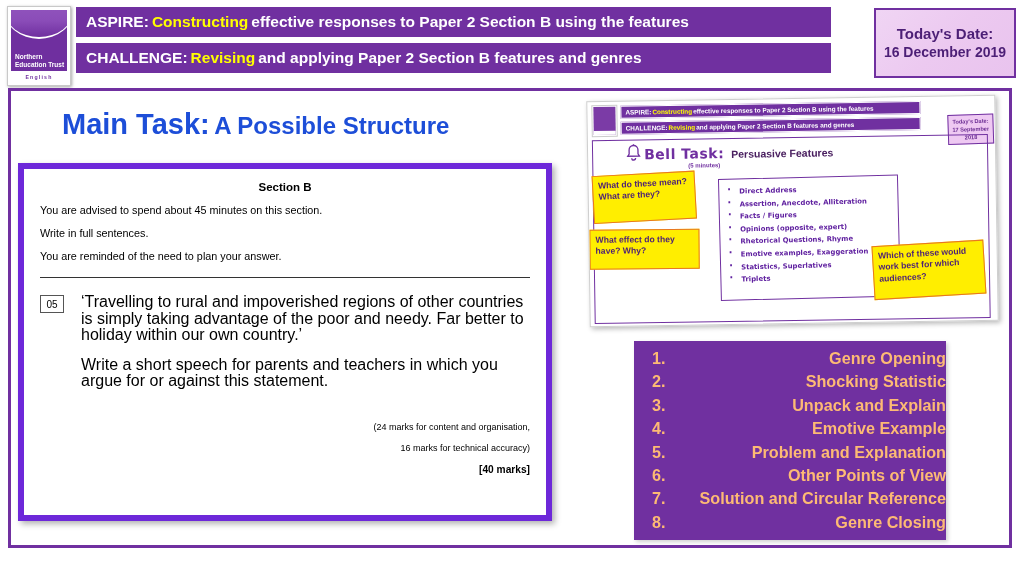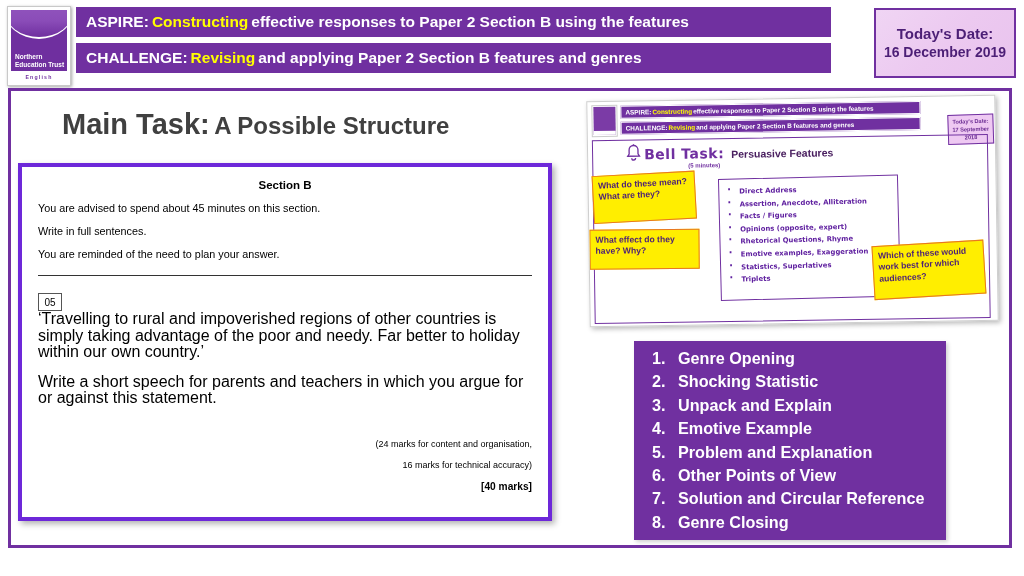--- a/index.html
+++ b/index.html
@@ -63,37 +63,37 @@
 
   
   .frame{
     position:absolute;left:8px;top:88px;width:1004px;height:460px;
     border:3px solid #7030a0;box-sizing:border-box;background:transparent;
   }
 
   
   .main-title{
     position:absolute;left:62px;top:108px;
-    color:#404040;font-weight:bold;white-space:nowrap;
+    color:#1d4ed8;font-weight:bold;white-space:nowrap;
   }
   .main-title .t1{font-size:29px;}
   .main-title .t2{font-size:24px;}
 
   
   .exam{
     position:absolute;left:18px;top:163px;width:534px;height:358px;
-    background:#fff;border:4px solid #6d28d9;box-sizing:border-box;
+    background:#fff;border:6px solid #6d28d9;box-sizing:border-box;
     box-shadow:3px 3px 6px rgba(0,0,0,.30);
     font-family:"Liberation Sans", sans-serif;color:#000;
     padding:10px 16px 0 16px;
   }
   .exam .sec-title{text-align:center;font-weight:bold;font-size:11.5px;margin:2px 0 10px;}
   .exam .ctr{text-align:left;font-size:10.8px;margin:11px 0;}
   .exam hr{border:none;border-top:1.2px solid #333;margin:15px 0 0 0;}
-  .qrow{display:flex;margin-top:16px;flex-direction:column;}
+  .qrow{display:flex;margin-top:16px;}
   .qnum{
     width:22px;height:16px;border:1px solid #555;flex:0 0 auto;
     font-size:10px;display:flex;align-items:center;justify-content:center;
     margin-right:17px;margin-top:1px;
   }
   .qtext{font-size:16px;line-height:16.5px;}
   .qtext p{margin:0 0 13px 0;}
   .marks{margin-top:14px;text-align:right;font-size:9px;line-height:21px;}
   .marks .mtotal{font-weight:bold;font-size:10.2px;}
 
@@ -167,22 +167,22 @@
   .n4{left:283px;top:146px;width:112px;height:54px;transform:rotate(-2.5deg);}
 
   
   .steps{
     position:absolute;left:634px;top:341px;width:312px;height:199px;
     background:#7030a0;box-sizing:border-box;padding:6px 0 0 10px;
     box-shadow:2px 2px 4px rgba(0,0,0,.18);
   }
   .steps ol{margin:0;padding:0 0 0 26px;list-style:decimal;}
   .steps li{
-    color:#ffffff;font-weight:bold;font-size:16.2px;line-height:23.4px;
-    padding-left:8px;white-space:nowrap;
+    color:#fdba74;font-weight:bold;font-size:16.2px;line-height:23.4px;
+    padding-left:8px;white-space:nowrap;text-align:right;
   }
 </style>
 </head>
 <body>
 
 <div class="slide">
 
   <div class="logo">
     <div class="logo-inner">
       <div class="logo-swoosh"></div>

